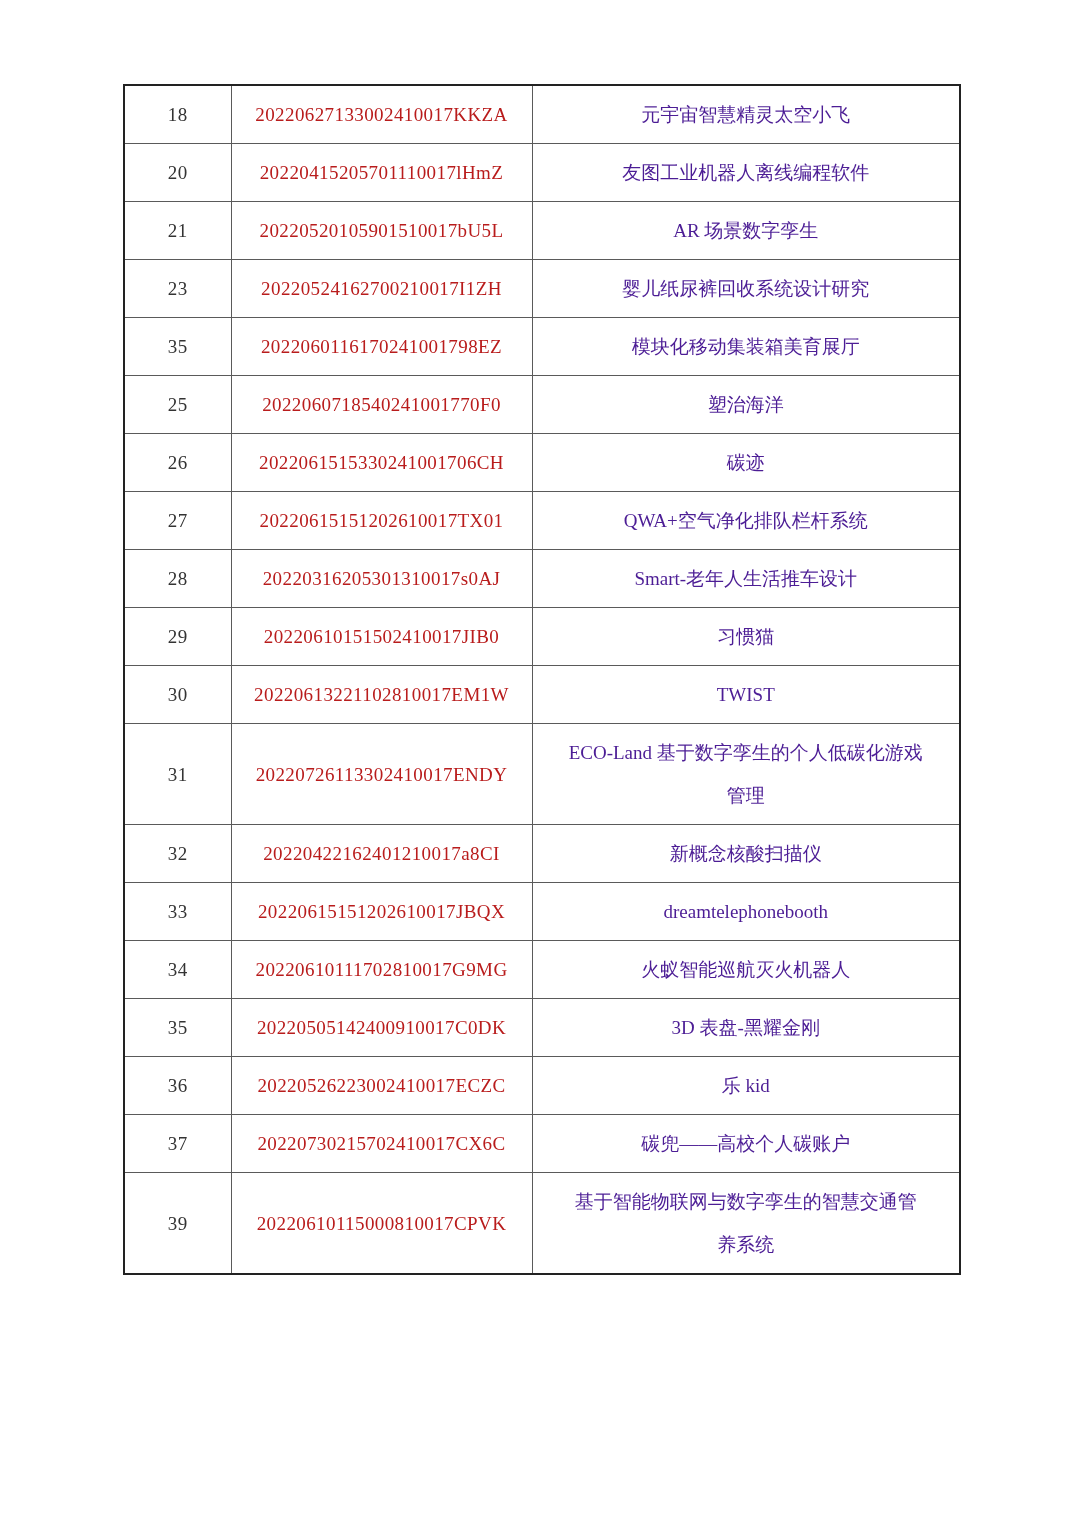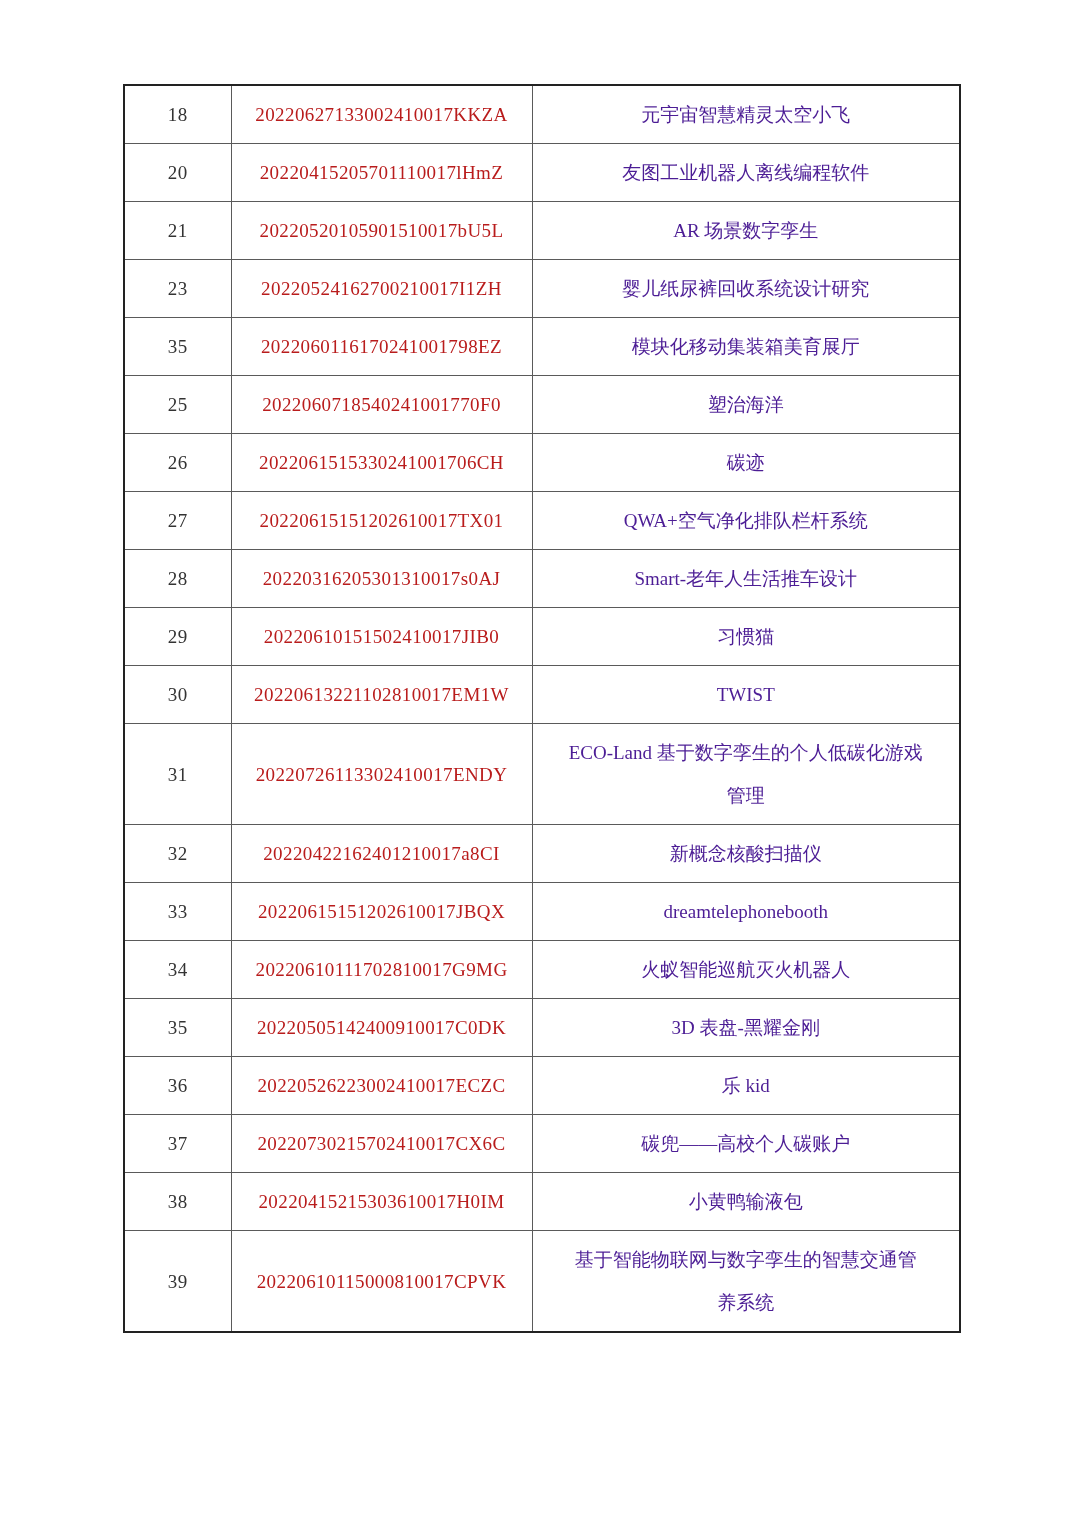--- a/index.html
+++ b/index.html
@@ -171,25 +171,20 @@
     <td class="cell-code">20220526223002410017ECZC</td>
     <td class="cell-name">乐 kid</td>
   </tr>
 
   <tr>
     <td class="cell-index">37</td>
     <td class="cell-code">20220730215702410017CX6C</td>
     <td class="cell-name">碳兜——高校个人碳账户</td>
   </tr>
 
-  <tr>
-    <td class="cell-index">38</td>
-    <td class="cell-code">20220415215303610017H0IM</td>
-    <td class="cell-name">小黄鸭输液包</td>
-  </tr>
 
   <tr>
     <td class="cell-index">39</td>
     <td class="cell-code">20220610115000810017CPVK</td>
     <td class="cell-name">基于智能物联网与数字孪生的智慧交通管
 养系统</td>
   </tr>
 </tbody>
   </table>
 </div>

